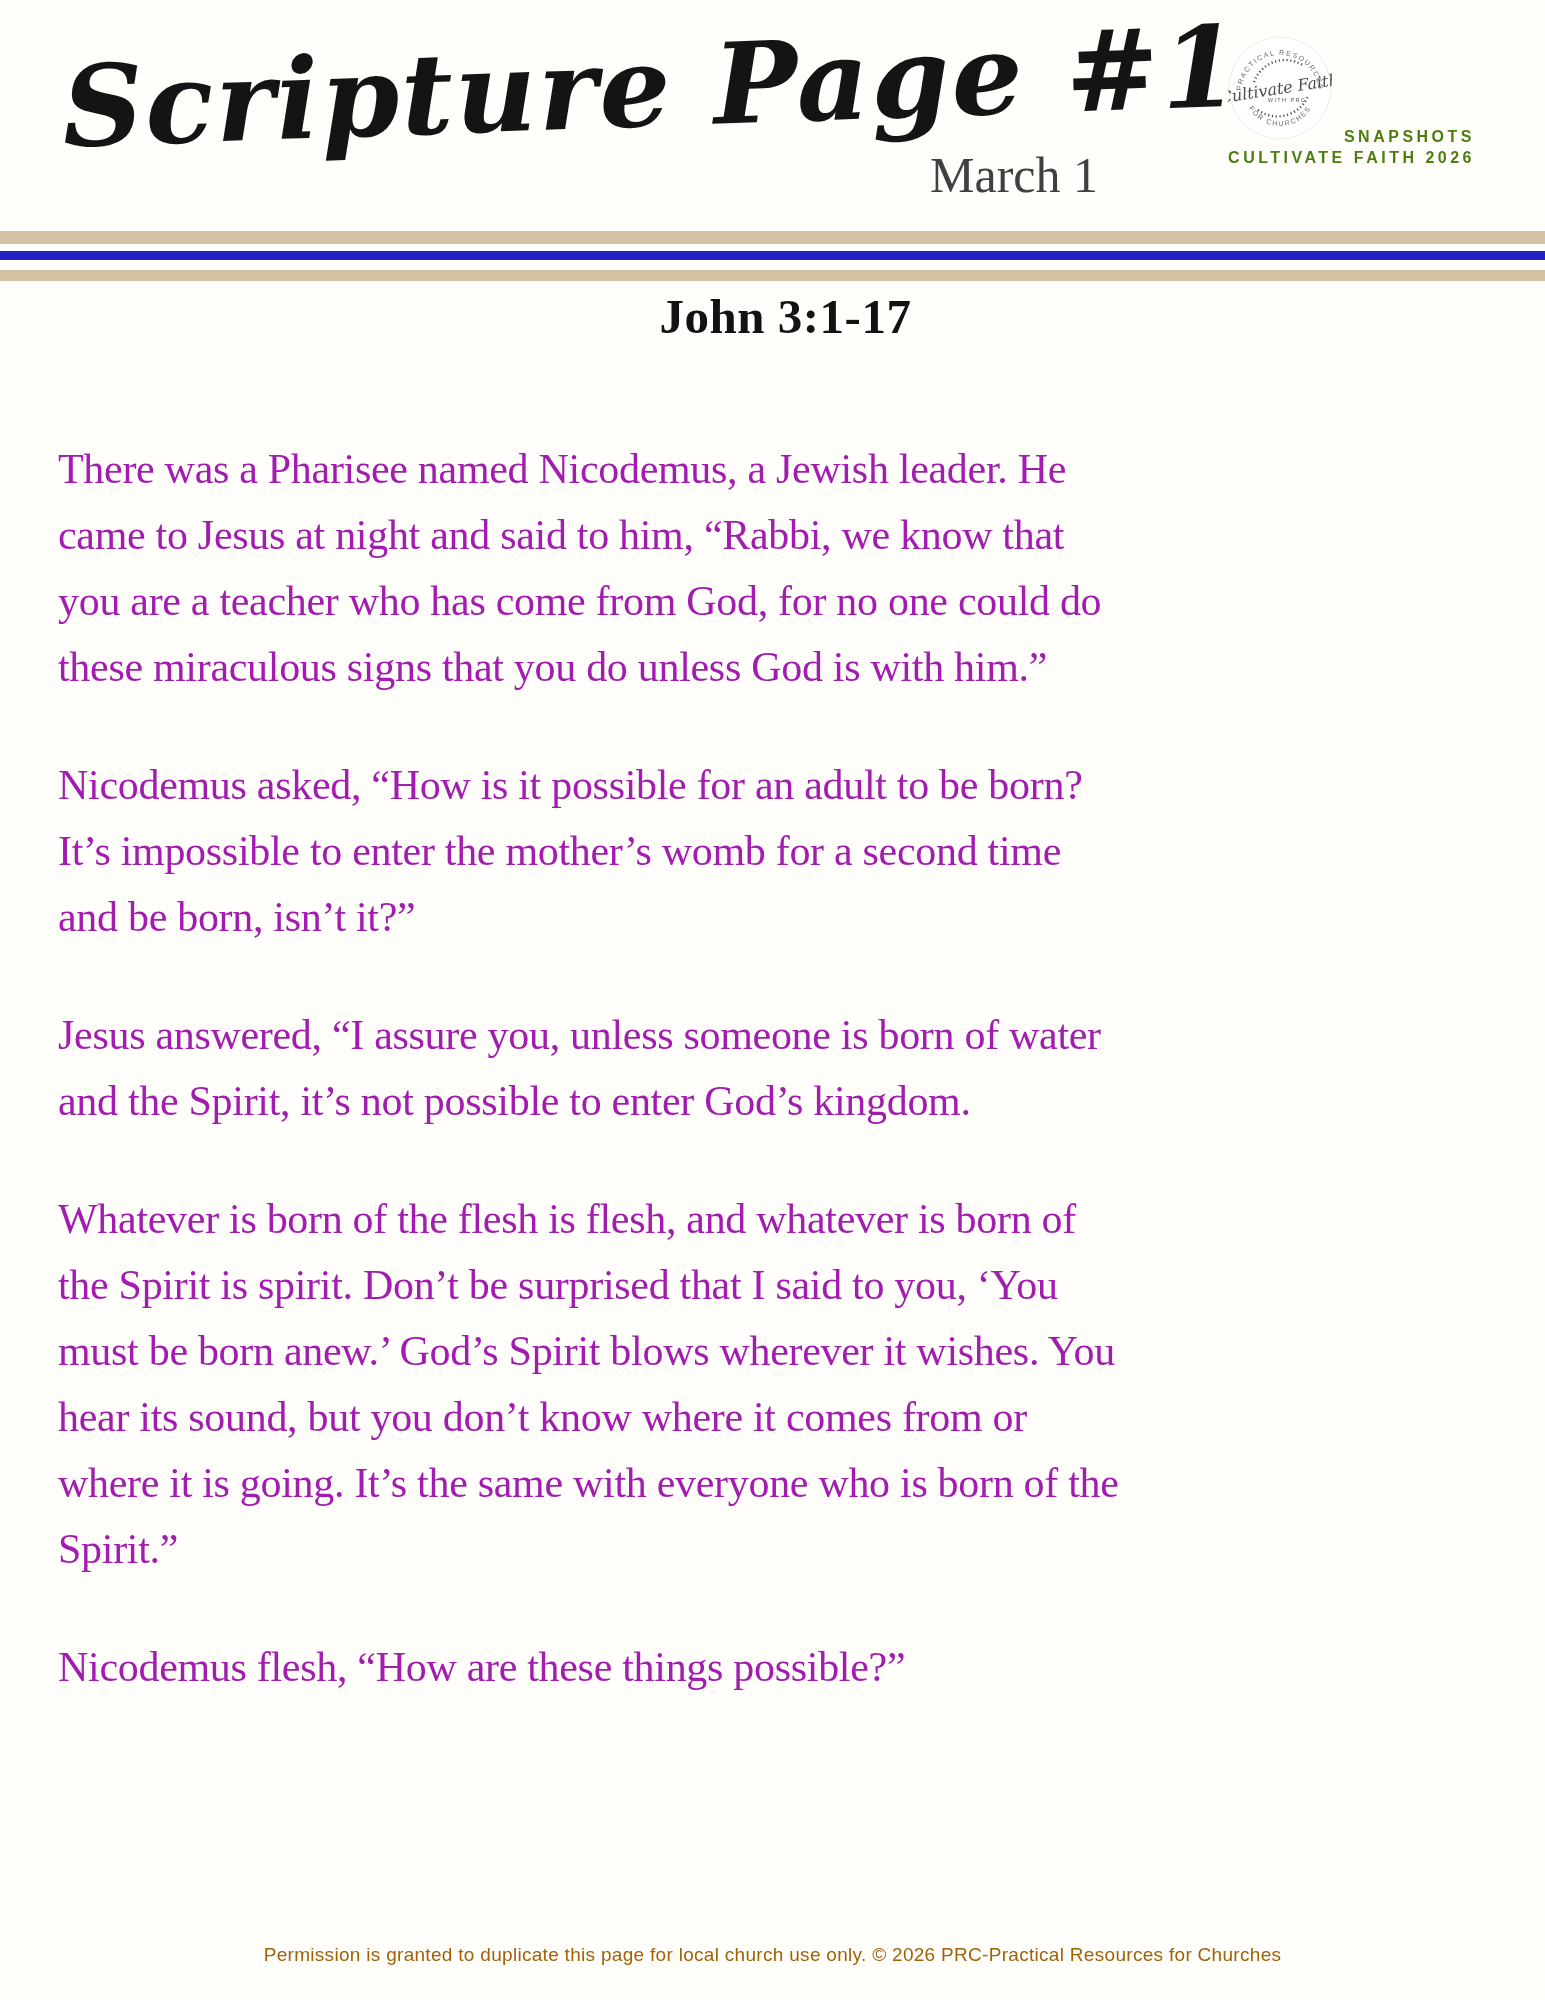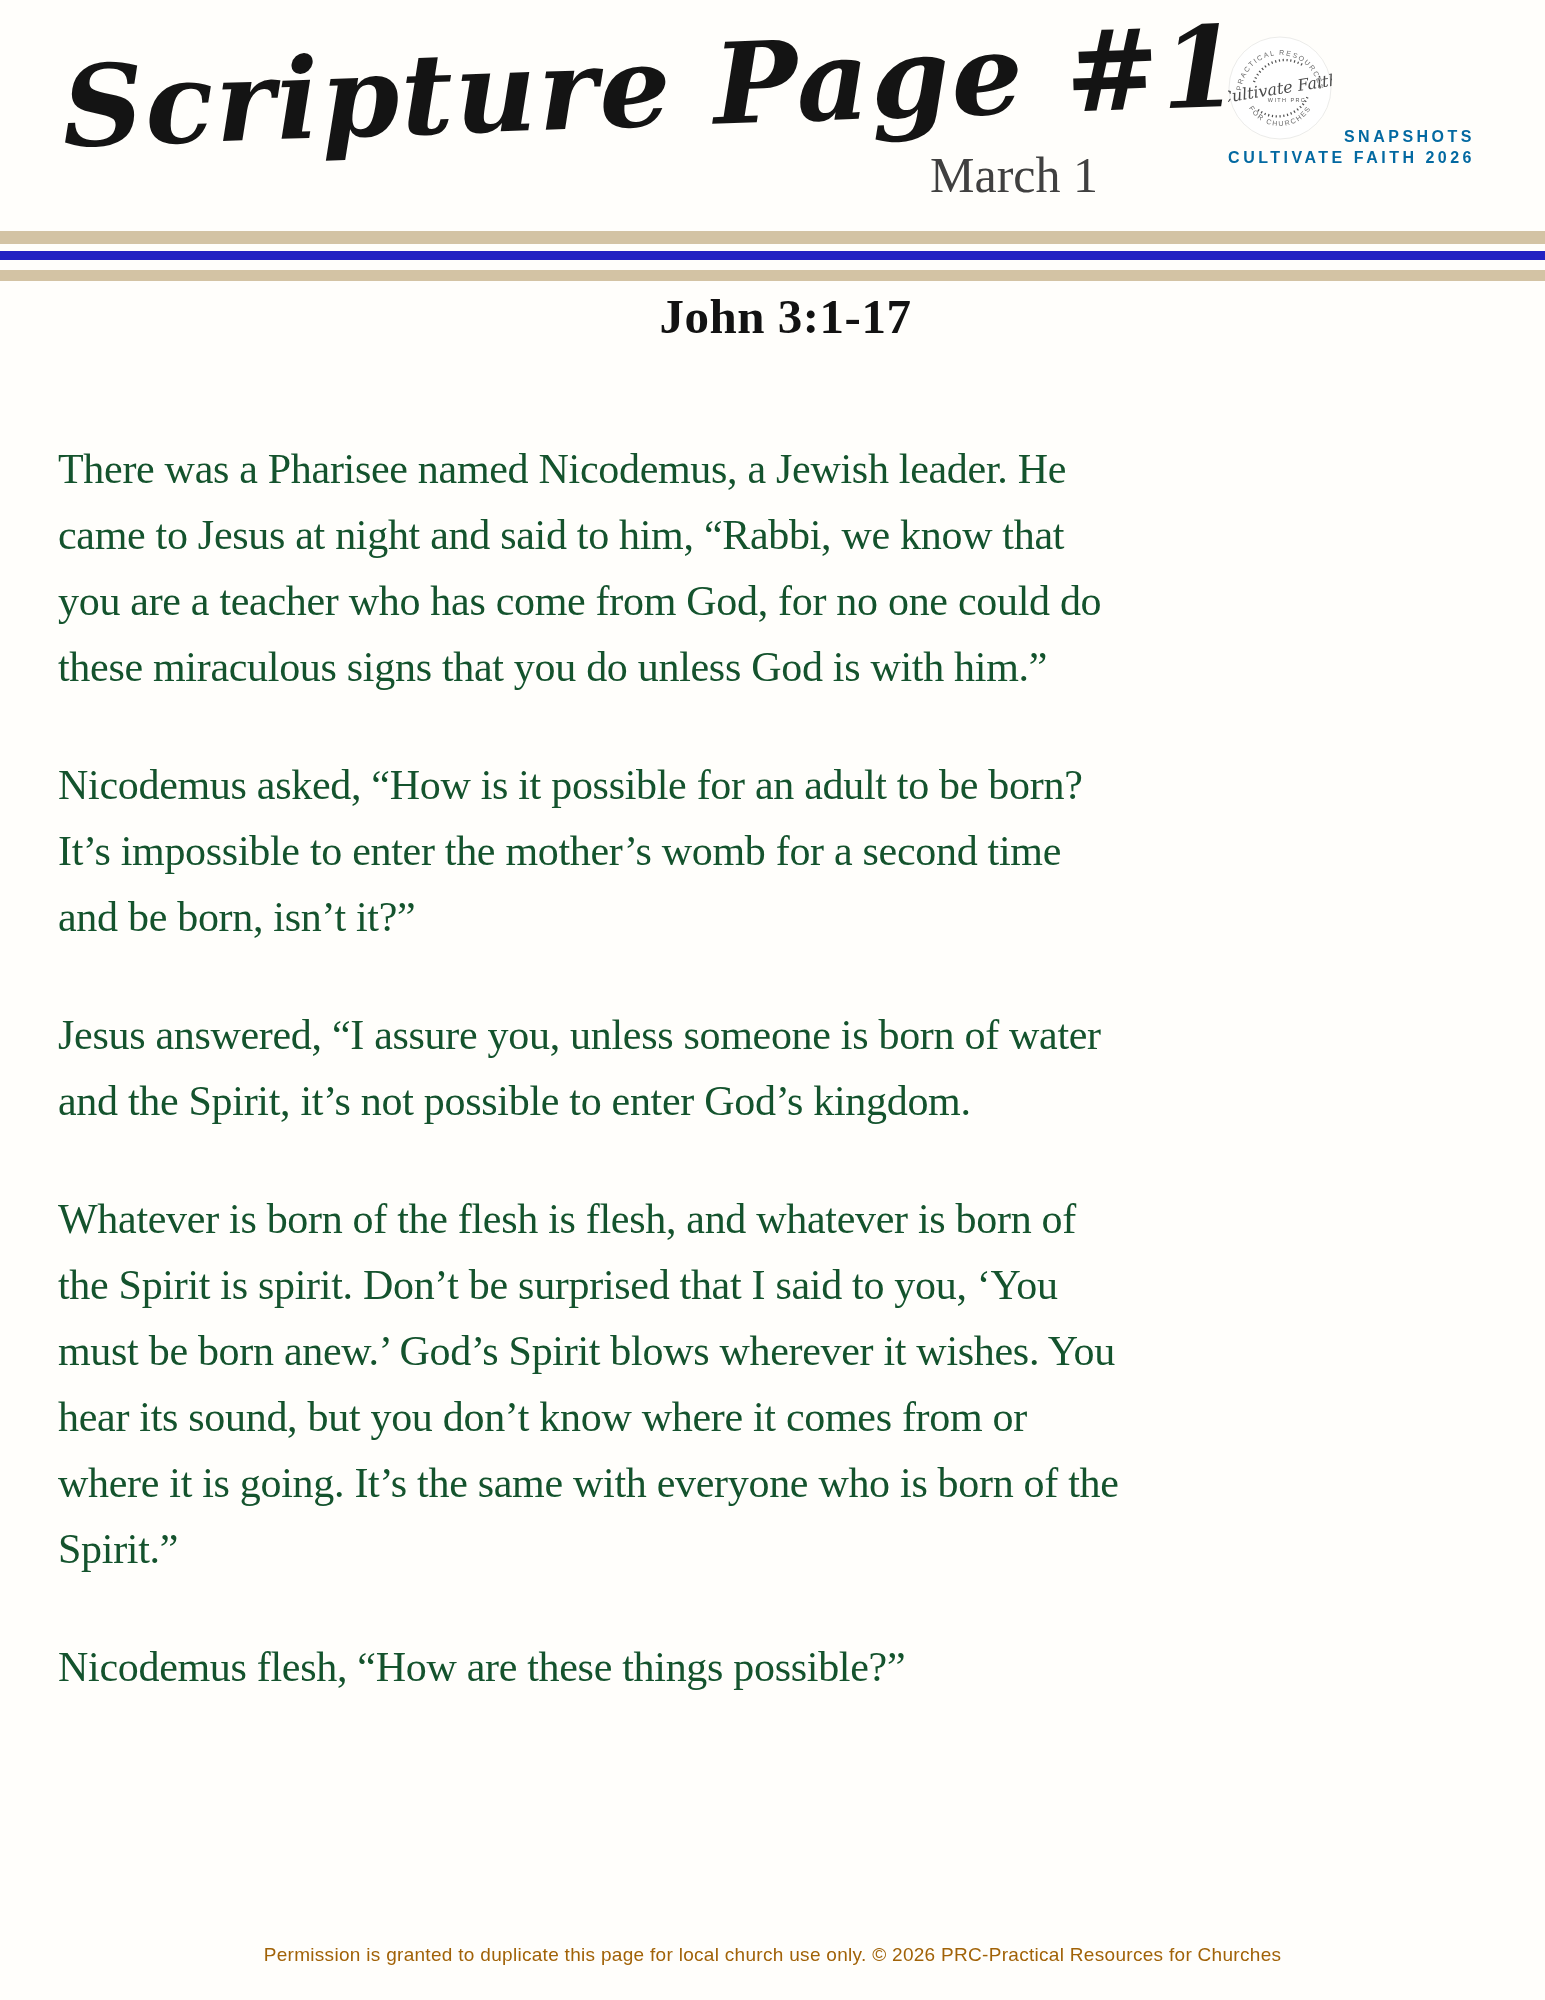--- a/index.html
+++ b/index.html
@@ -39,21 +39,21 @@
   .program {
     position: absolute;
     right: 70px;
     top: 126px;
     text-align: right;
     font-family: "Liberation Sans", sans-serif;
     font-size: 16px;
     font-weight: 700;
     letter-spacing: 3.5px;
     line-height: 21px;
-    color: #0369a1;
+    color: #4d7c0f;
   }
 
   
   .rule { position: absolute; left: 0; right: 0; }
   .rule-tan-top { top: 231px; height: 13px; }
   .rule-blue    { top: 251px; height: 9px;  }
   .rule-tan-bot { top: 270px; height: 11px; }
 
   
   .heading {
@@ -69,21 +69,21 @@
     padding-left: 26px;
   }
   .body-col {
     position: absolute;
     left: 58px;
     top: 436px;
     width: 1442px;
     font-size: 42px;
     line-height: 66px;
     letter-spacing: -0.3px;
-    color: #14532d;
+    color: #a21caf;
   }
   .para { margin: 0 0 52px 0; white-space: pre-line; }
 
   
   .footer {
     position: absolute;
     left: 0; right: 0;
     top: 1944px;
     text-align: center;
     font-family: "Liberation Sans", sans-serif;

